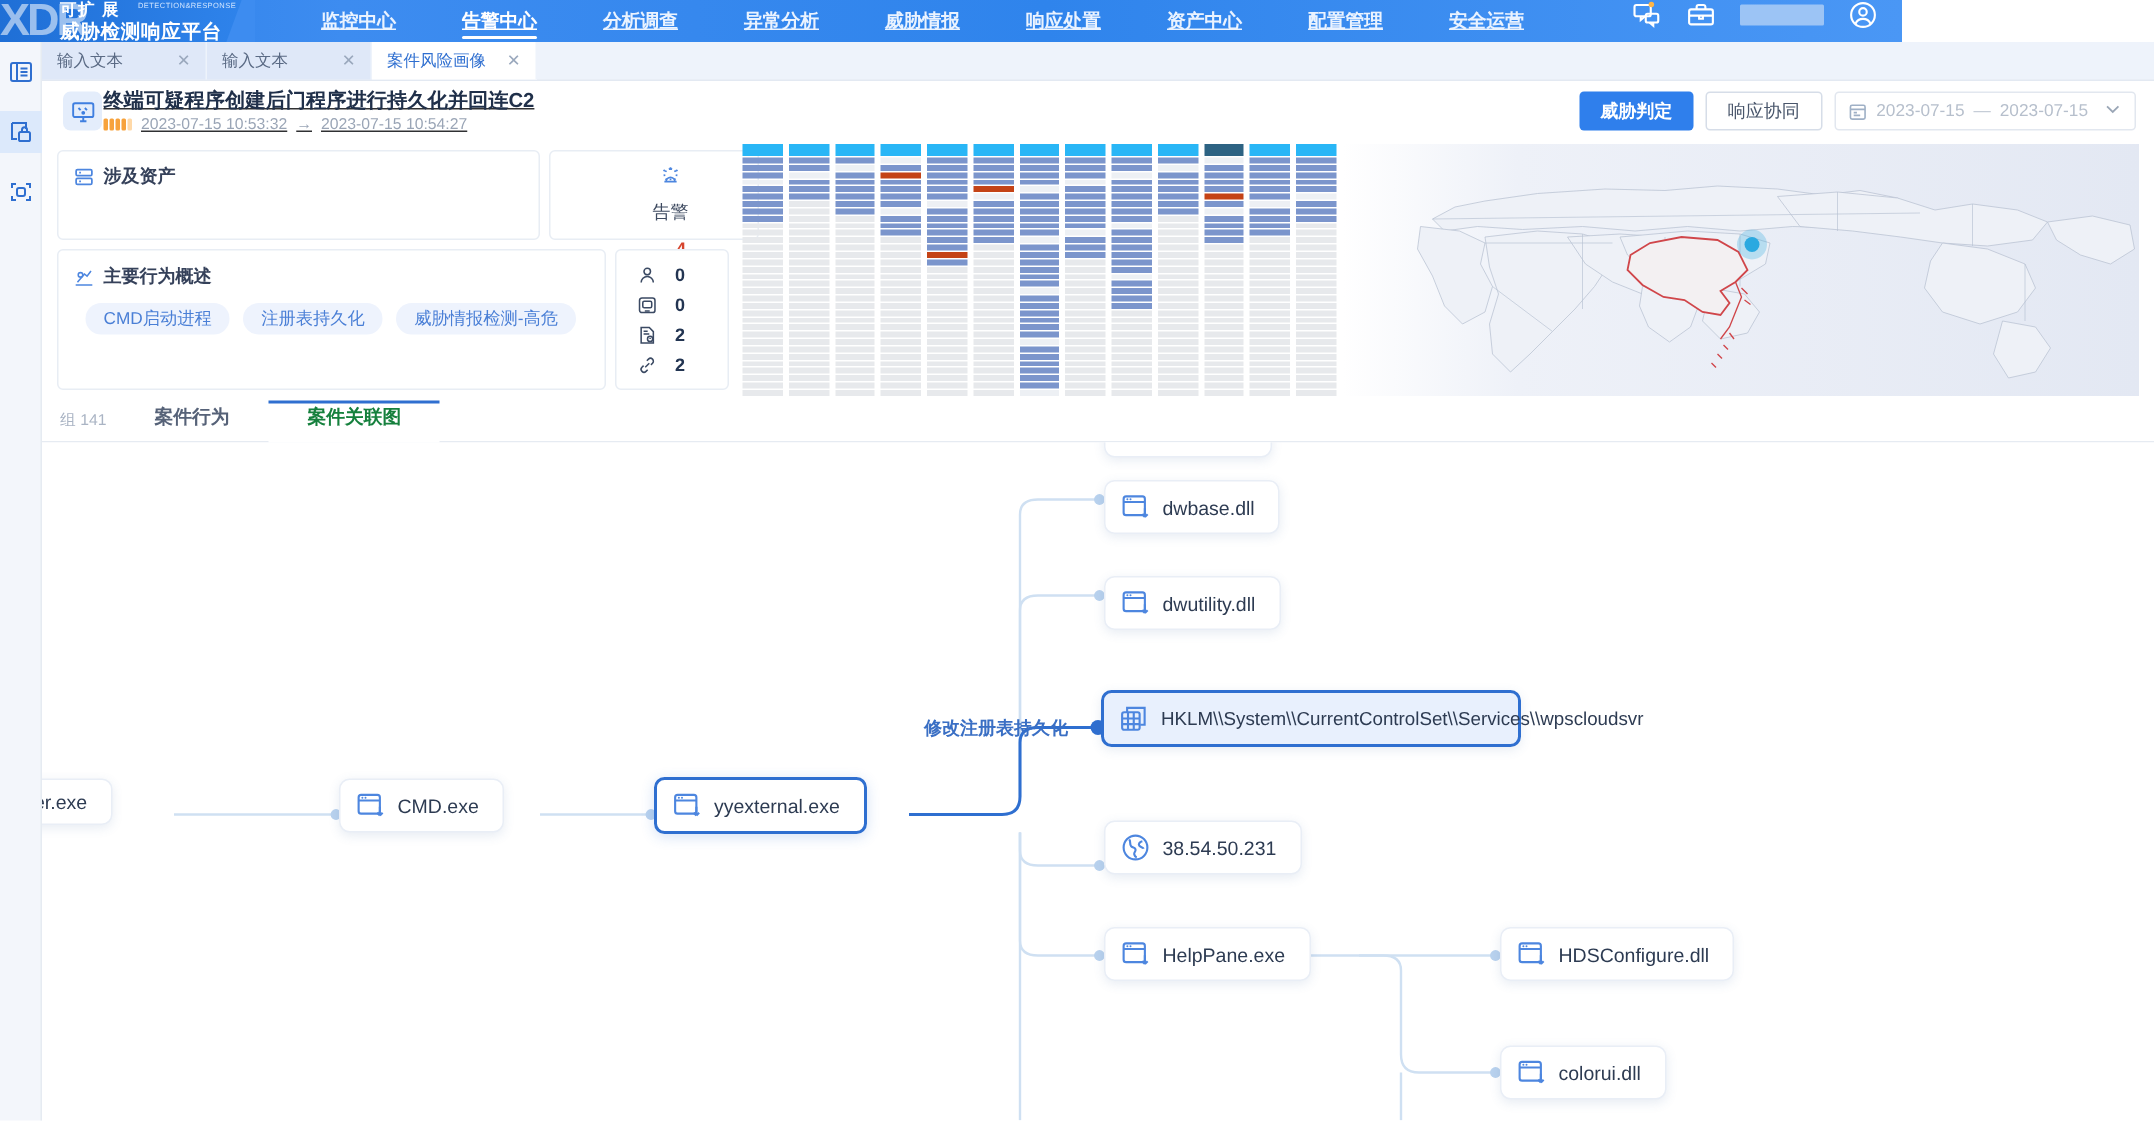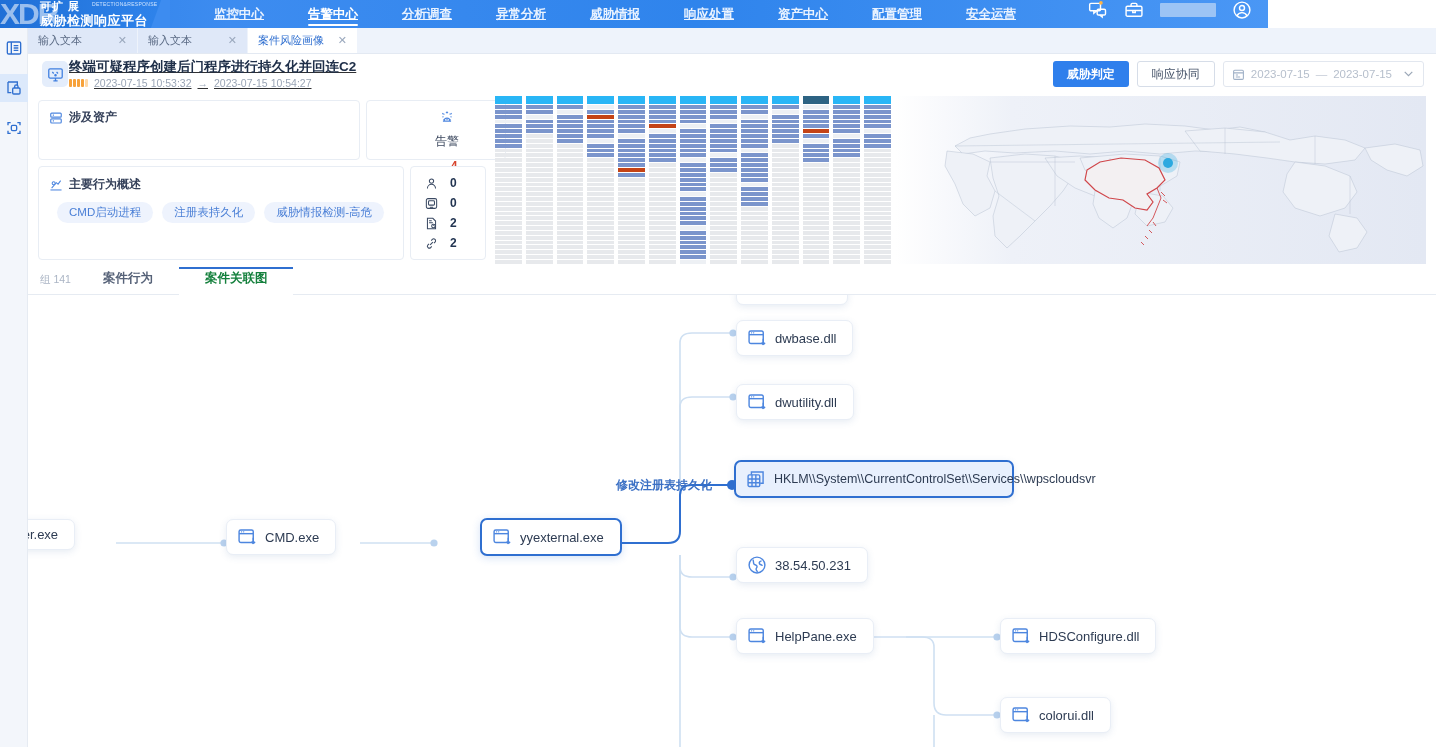--- a/index.html
+++ b/index.html
@@ -183,21 +183,21 @@
     background:#fff; overflow:hidden;
   }
   .graph > svg.edges{ position:absolute; left:0; top:0; width:1408px; height:452px; }
   .node{
     position:absolute; display:flex; align-items:center; gap:8px;
     background:#fff; border:1px solid #e9eef6; border-radius:7px;
     box-shadow:0 2px 7px rgba(72,110,160,.13); padding:7px 16px 7px 10px;
     font-size:13px; color:#2d3b52; white-space:nowrap; cursor:pointer;
   }
   .node .nic{ width:20px; height:20px; flex:none; color:#4d86df; display:block;}
-  .node.sel{ border:2px solid #2f6fd0; box-shadow:0 2px 9px rgba(47,111,208,.2);margin-left:44px;}
+  .node.sel{ border:2px solid #2f6fd0; box-shadow:0 2px 9px rgba(47,111,208,.2);}
   .node.reg{
     background:#e8f0fd; border:2px solid #2f6fd0; white-space:normal;
     line-height:13px; font-size:12.5px; padding:7px 14px 7px 10px;
   }
   .edge-label{
     position:absolute; font-size:12px; color:#3a6fc4; font-weight:bold; white-space:nowrap;
   }
 </style>
 </head>
 <body>

